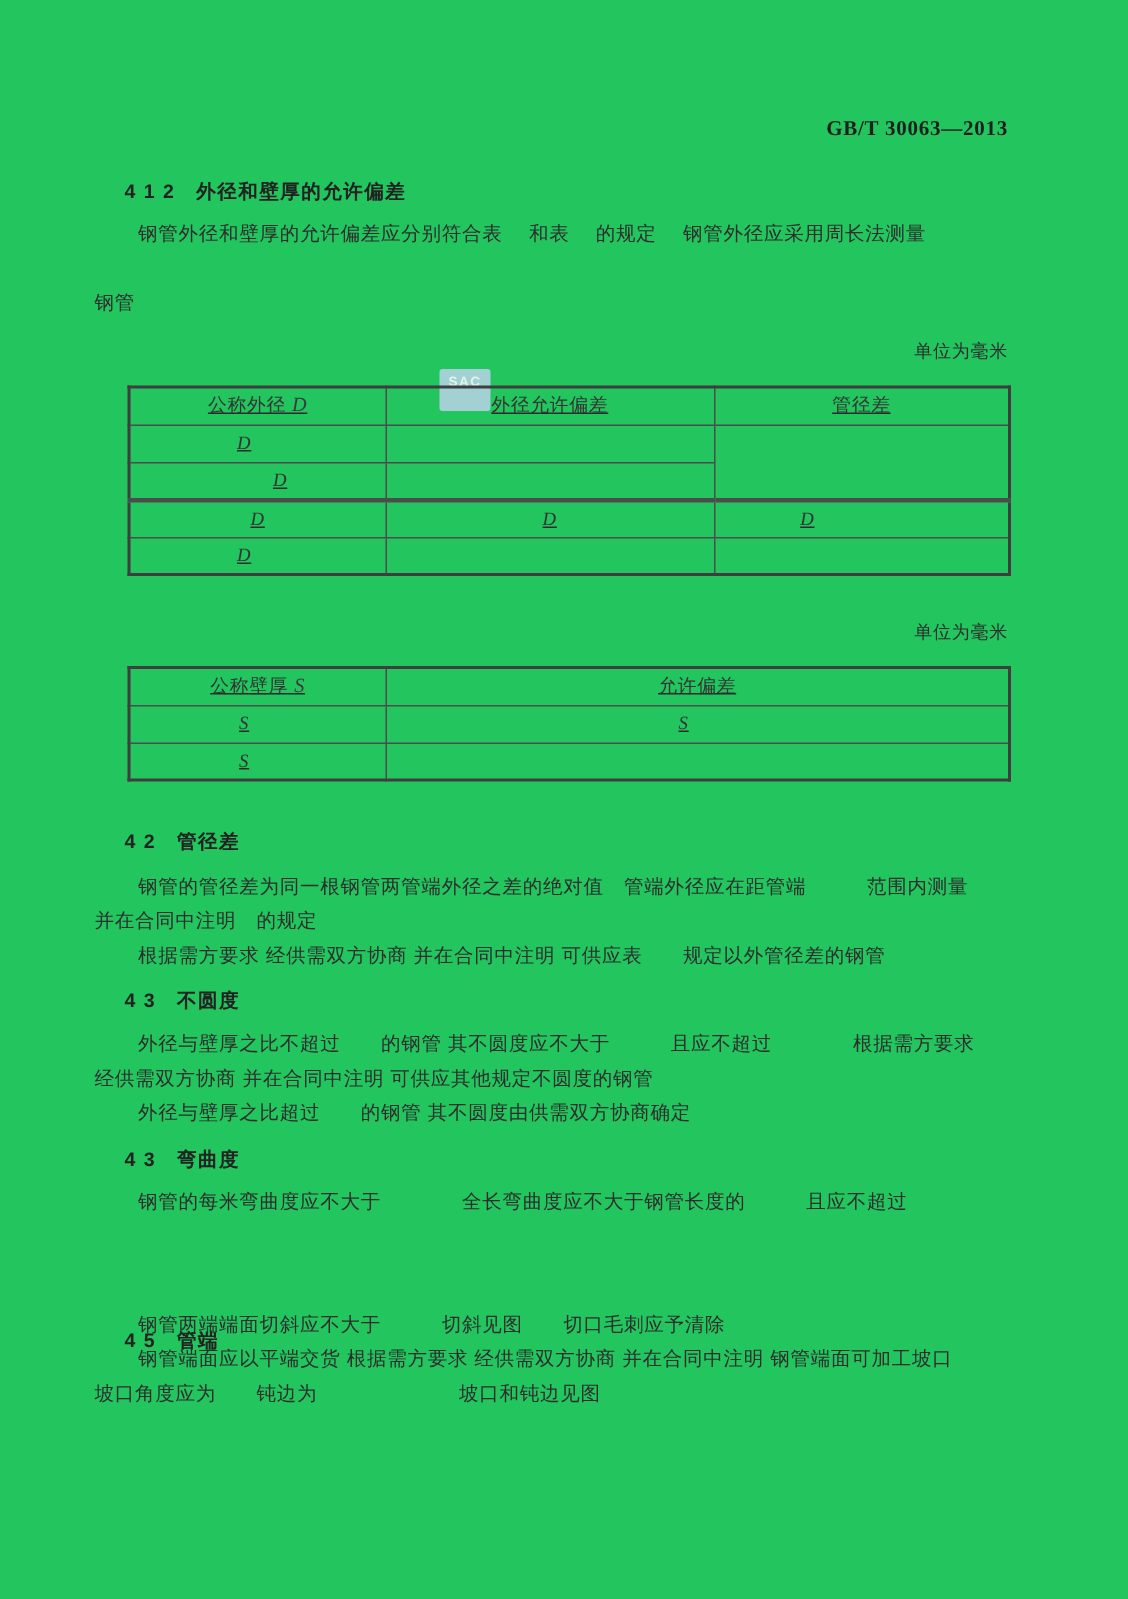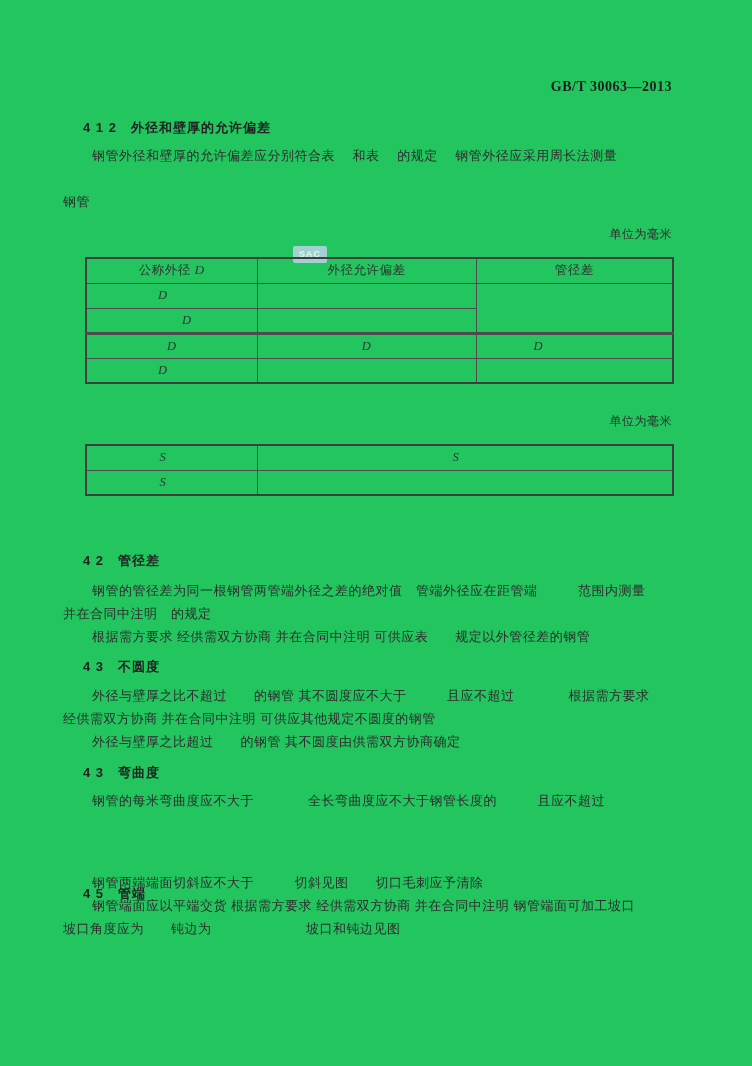--- a/index.html
+++ b/index.html
@@ -77,20 +77,21 @@
   #unit2 { top: 226px; }
   #unit3 { top: 413px; }
   .doc-table {
     position: absolute;
     left: 85px;
     border-collapse: collapse;
     table-layout: fixed;
     width: 587px;
     border: 2px solid #3e3e3e;
     background: transparent;
+    text-decoration: underline;
   }
   #table2 { top: 257px; }
   #table3 { top: 444px; }
   .doc-table td {
     border: 1px solid #4c4c4c;
     height: 25px;
     text-align: center;
     vertical-align: middle;
     font-size: 12.5px;
     letter-spacing: 0.5px;
@@ -105,21 +106,21 @@
     color: #3a3a42;
   }
   .cell-shift-right  { padding-left: 30px; }
   .cell-shift-left   { padding-right: 18px; }
   .cell-shift-left-lg{ padding-right: 72px; }
   .watermark {
     position: absolute;
     left: 293px;
     top: 246px;
     width: 34px;
-    height: 17px;
+    height: 28px;
     background: #b9d3e8;
     border-radius: 2px;
     color: #ffffff;
     font-size: 9px;
     font-weight: bold;
     line-height: 16px;
     text-align: center;
     letter-spacing: 1px;
     opacity: 0.85;
     z-index: 0;
@@ -176,20 +177,24 @@
 
   <div class="unit-label" id="unit3">单位为毫米</div>
 
   <table class="doc-table" id="table3">
     <colgroup>
         <col style="width:171px">
         <col style="width:416px">
       </colgroup>
     <tbody>
       <tr>
+        <td><span>公称壁厚 </span><span class="sym">S</span></td>
+        <td>允许偏差</td>
+      </tr>
+      <tr>
         <td class="sym cell-shift-left">S</td>
         <td class="sym cell-shift-left">S</td>
       </tr>
       <tr>
         <td class="sym cell-shift-left">S</td>
         <td></td>
       </tr>
     </tbody>
   </table>
 

